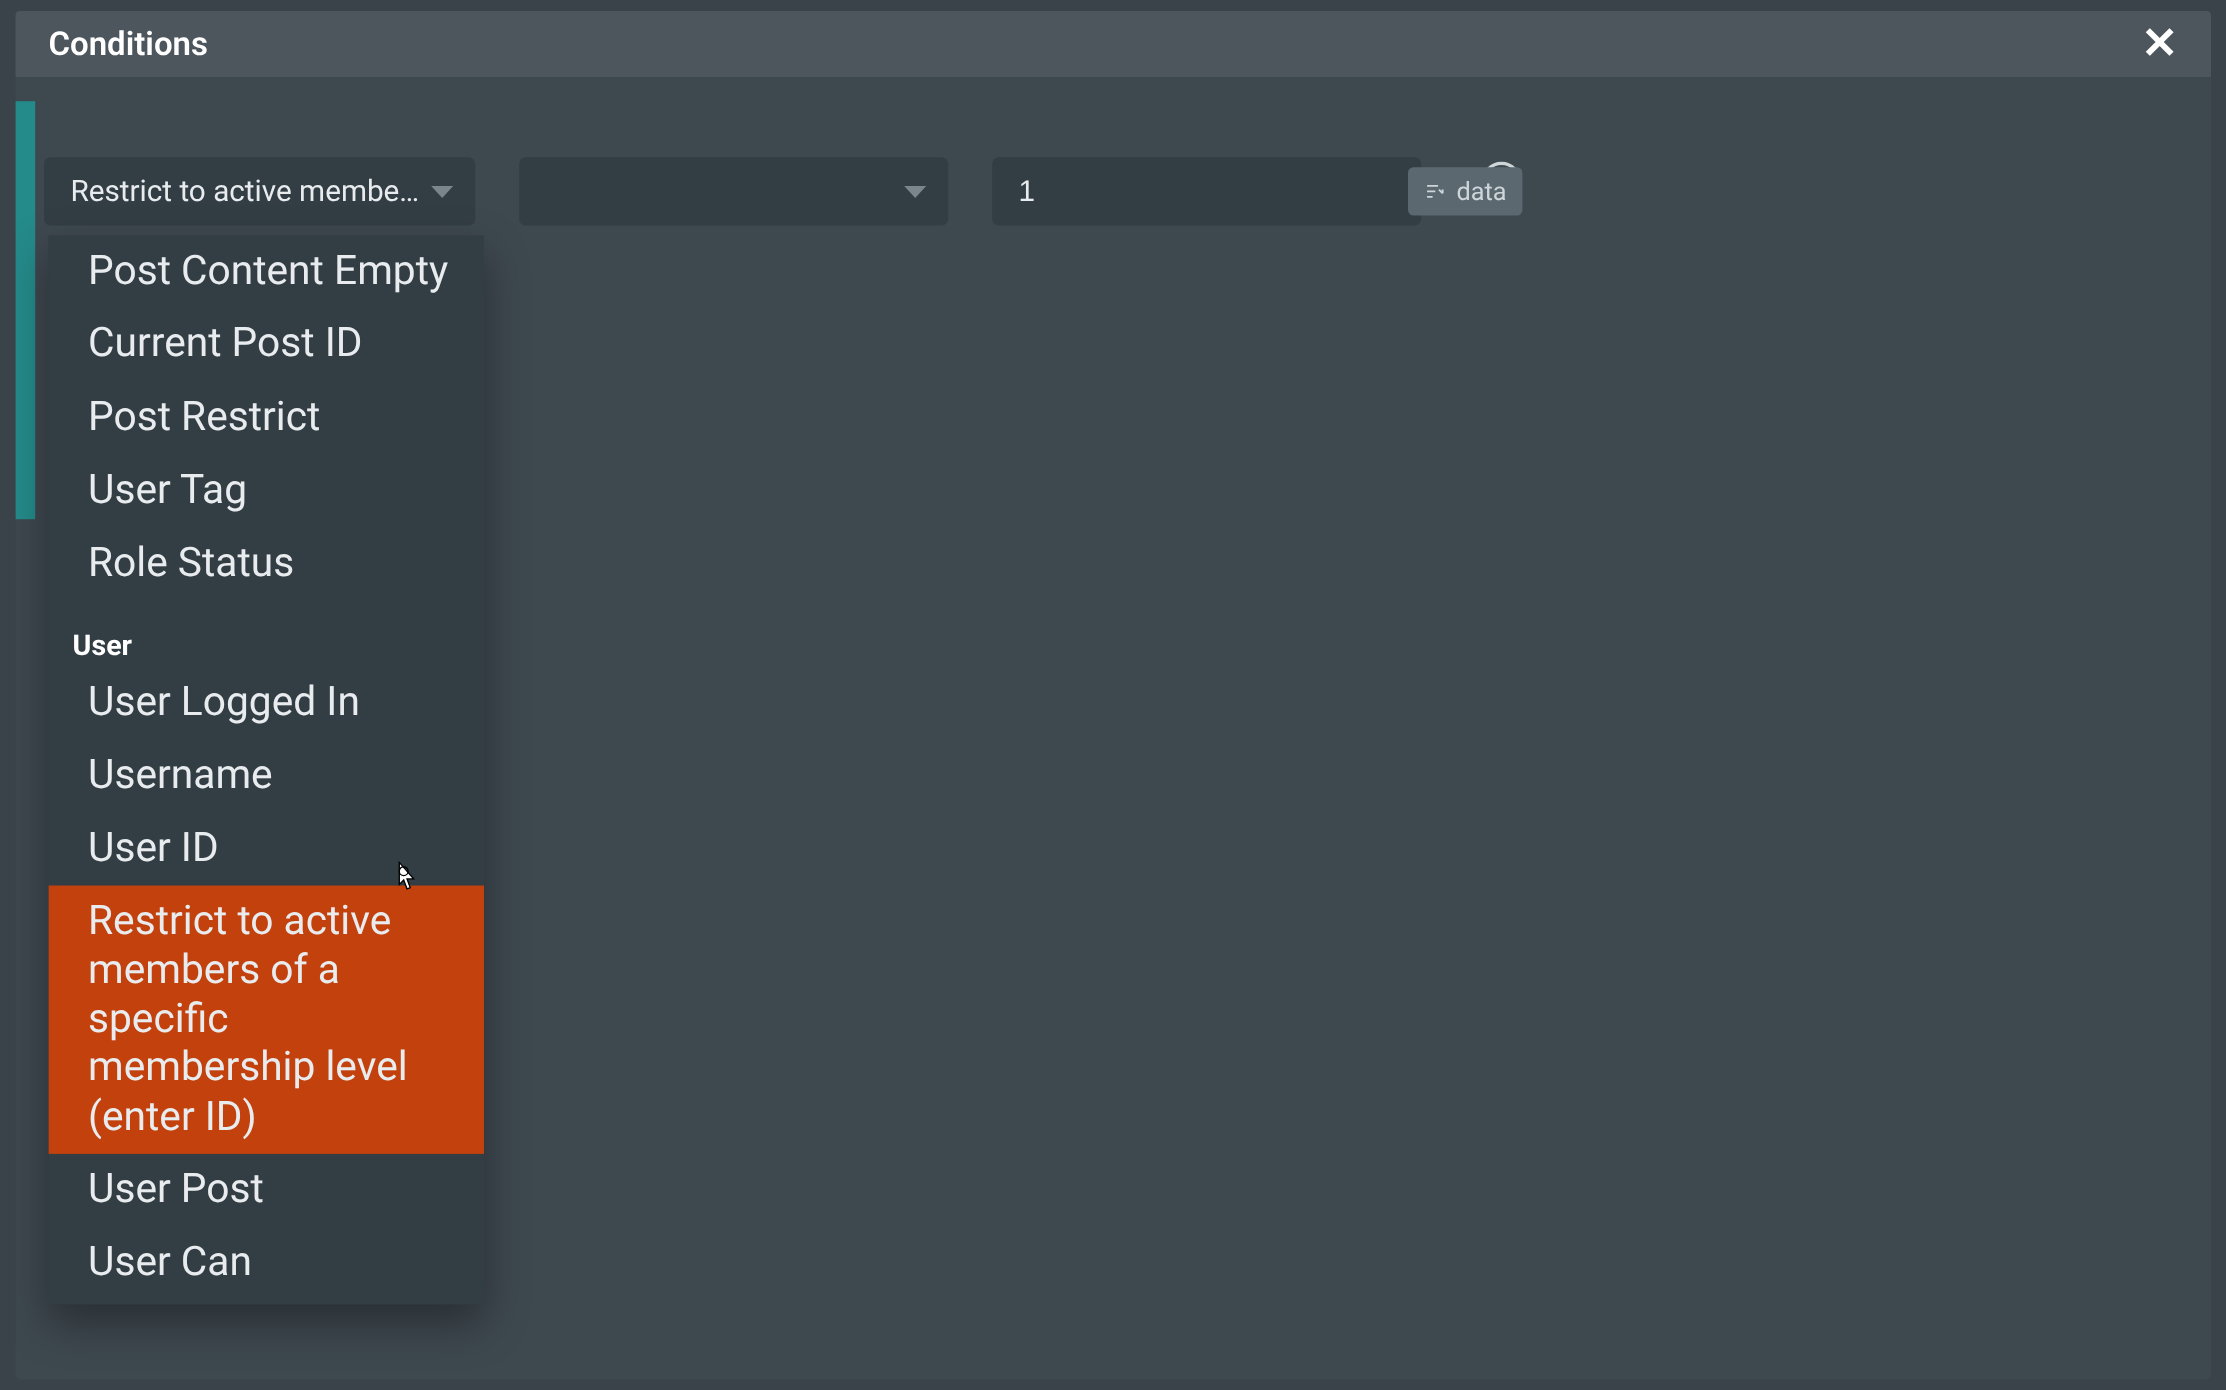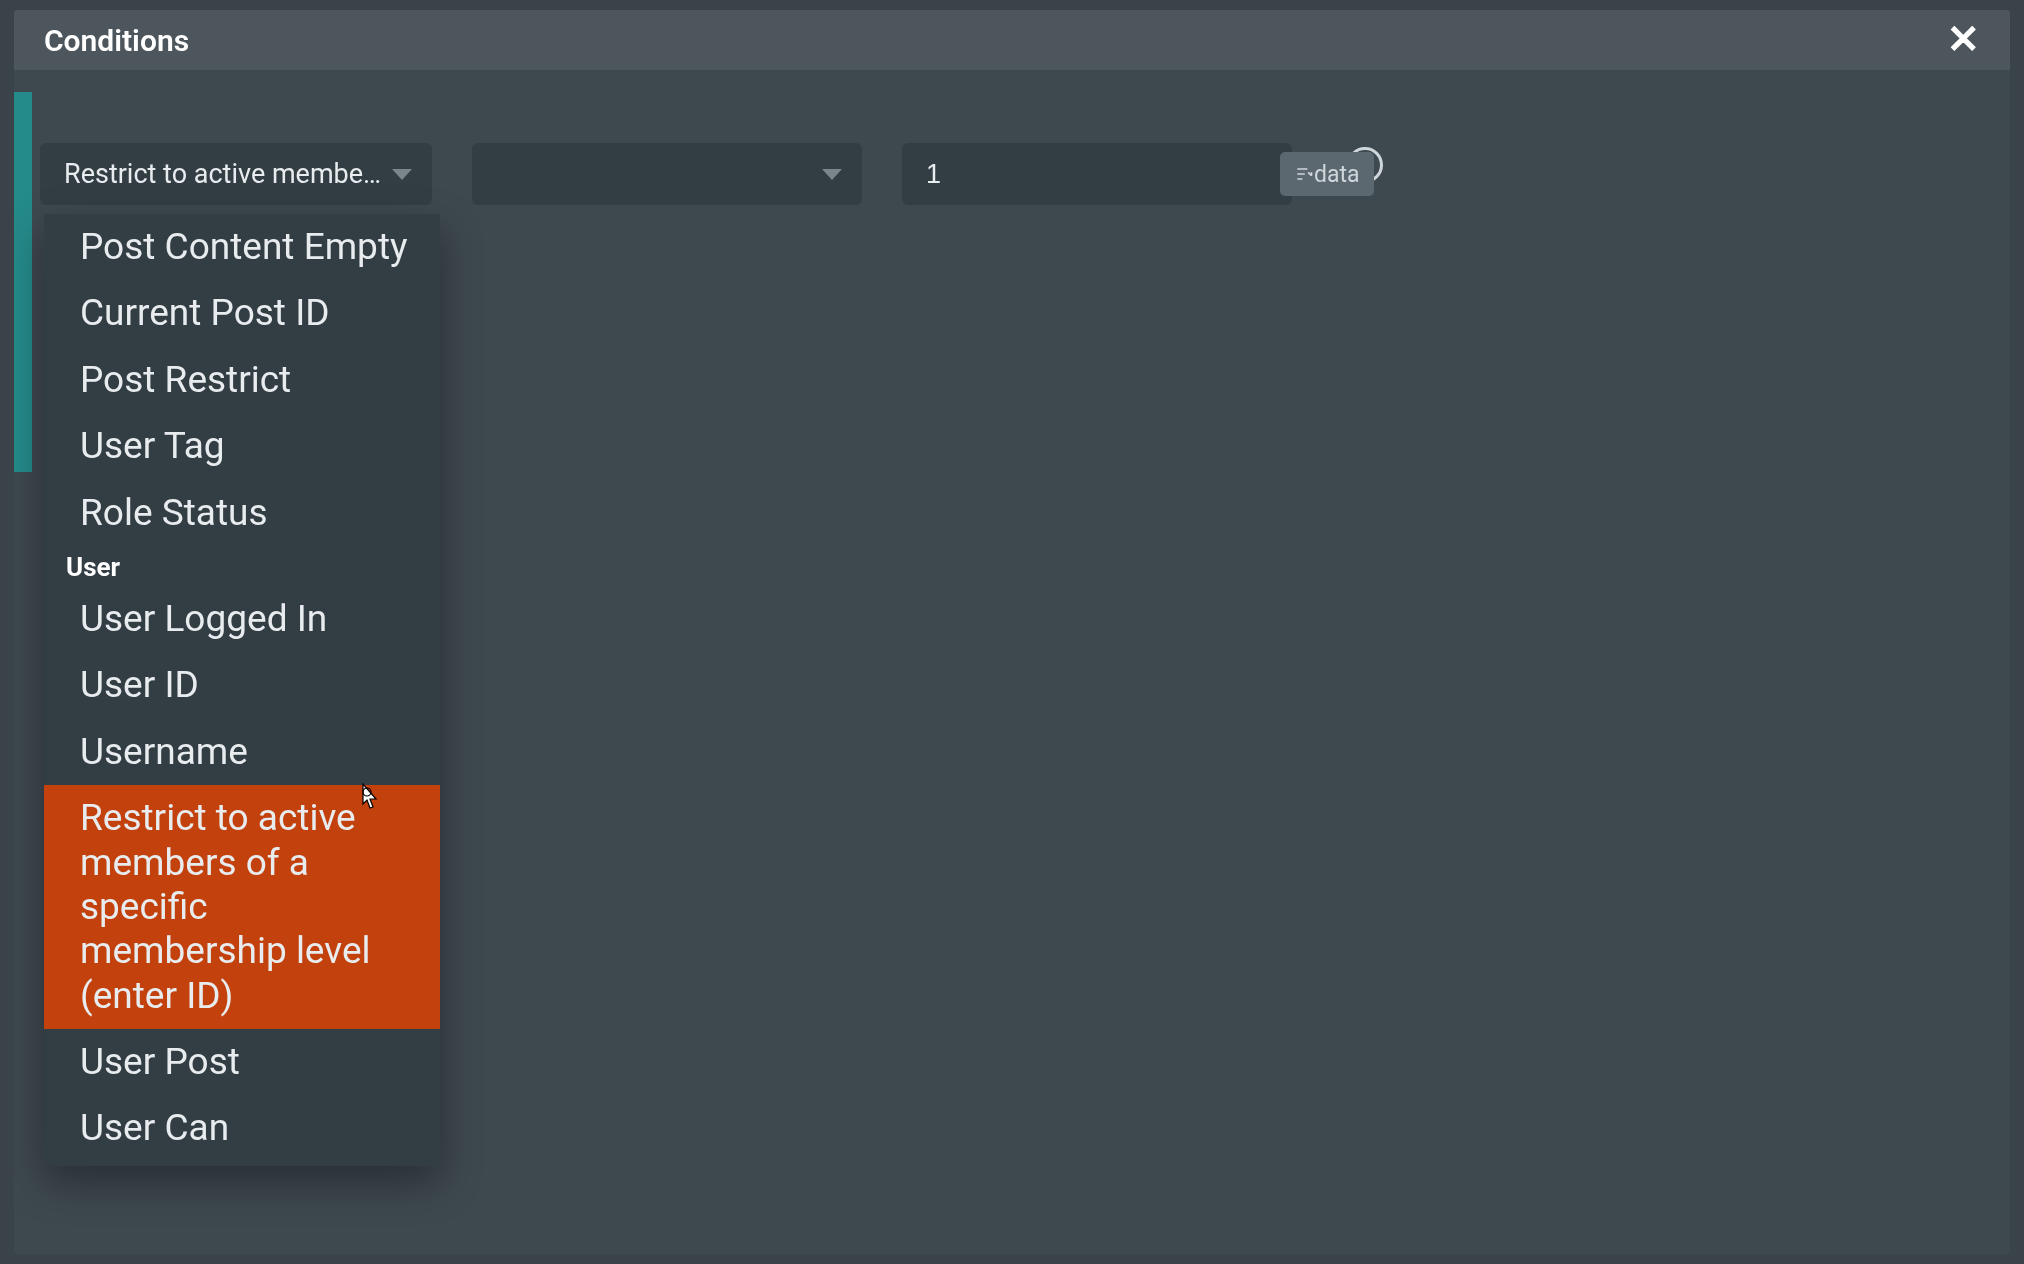--- a/index.html
+++ b/index.html
@@ -111,21 +111,21 @@
     font-size: 27px;
     flex: 1;
     height: 100%;
   }
   .data-chip {
     background: #5b6870;
     border-radius: 5px;
     height: 44px;
     display: flex;
     align-items: center;
-    gap: 0;
+    gap: 10px;
     padding: 0 14px;
     color: #cfd6da;
     font-size: 23px;
     cursor: pointer;
   }
   .data-chip svg {
     width: 20px;
     height: 20px;
   }
   .remove-btn {
@@ -165,20 +165,21 @@
     line-height: 1.2;
   }
   .dd-item.highlighted {
     background: #c2410c;
   }
   .dd-group {
     padding: 6px 22px 4px 22px;
     color: #fff;
     font-size: 26px;
     font-weight: 700;
+    margin-top: 20px;
   }
   .cursor {
     position: absolute;
     top: 782px;
     left: 355px;
     width: 24px;
     height: 30px;
     pointer-events: none;
     z-index: 100;
   }
@@ -242,22 +243,22 @@
   </div>
 
   <div class="dropdown" id="dropdown">
       <div class="dd-item">Post Content Empty</div>
       <div class="dd-item">Current Post ID</div>
       <div class="dd-item">Post Restrict</div>
       <div class="dd-item">User Tag</div>
       <div class="dd-item">Role Status</div>
       <div class="dd-group">User</div>
       <div class="dd-item">User Logged In</div>
+      <div class="dd-item">Username</div>
       <div class="dd-item">User ID</div>
-      <div class="dd-item">Username</div>
       <div class="dd-item highlighted">Restrict to active members of a specific membership level (enter ID)</div>
       <div class="dd-item">User Post</div>
       <div class="dd-item">User Can</div>
     </div>
 
 </div>
 
 <svg class="cursor" viewBox="0 0 24 30">
   <path d="M8 2 L8 22 L12 18 L15 26 L18 25 L15 17 L21 17 Z" fill="#fff" stroke="#000" stroke-width="1.2"></path>
   <circle cx="12" cy="10" r="4" fill="none" stroke="#000" stroke-width="1.2"></circle>

